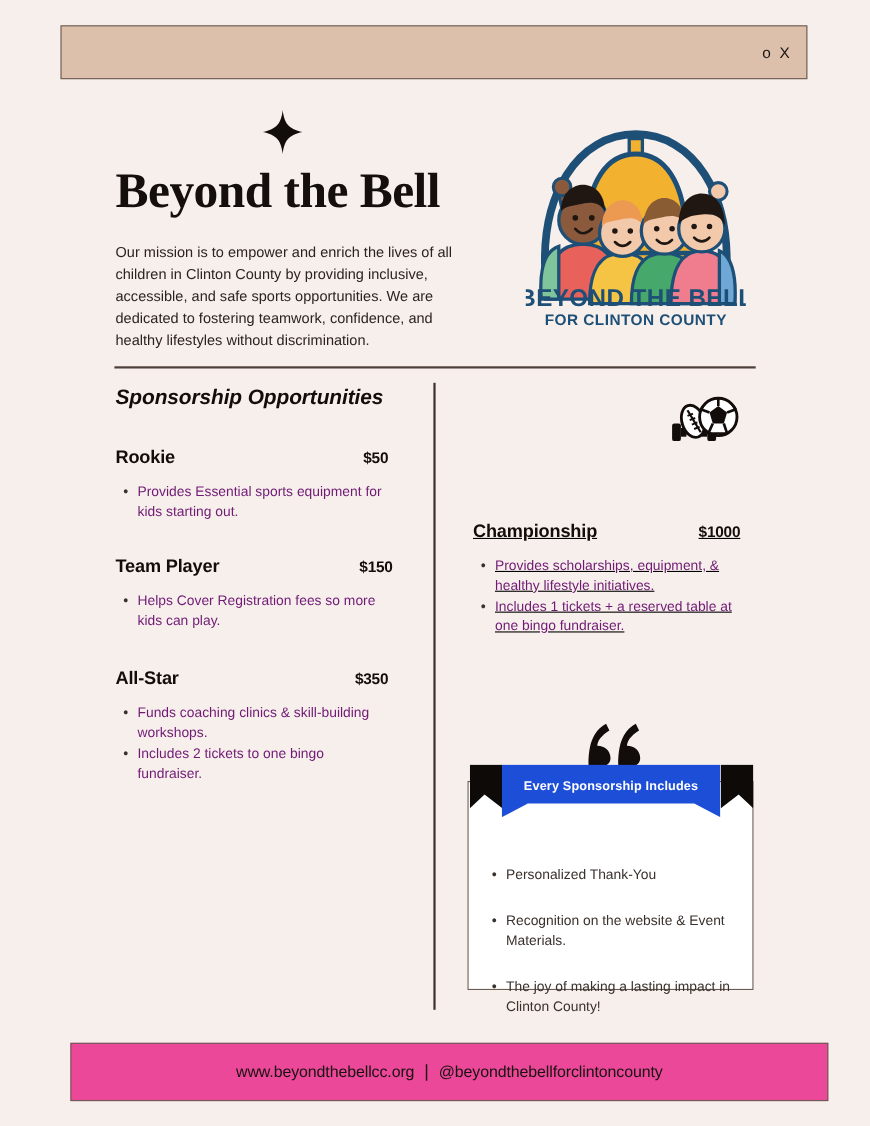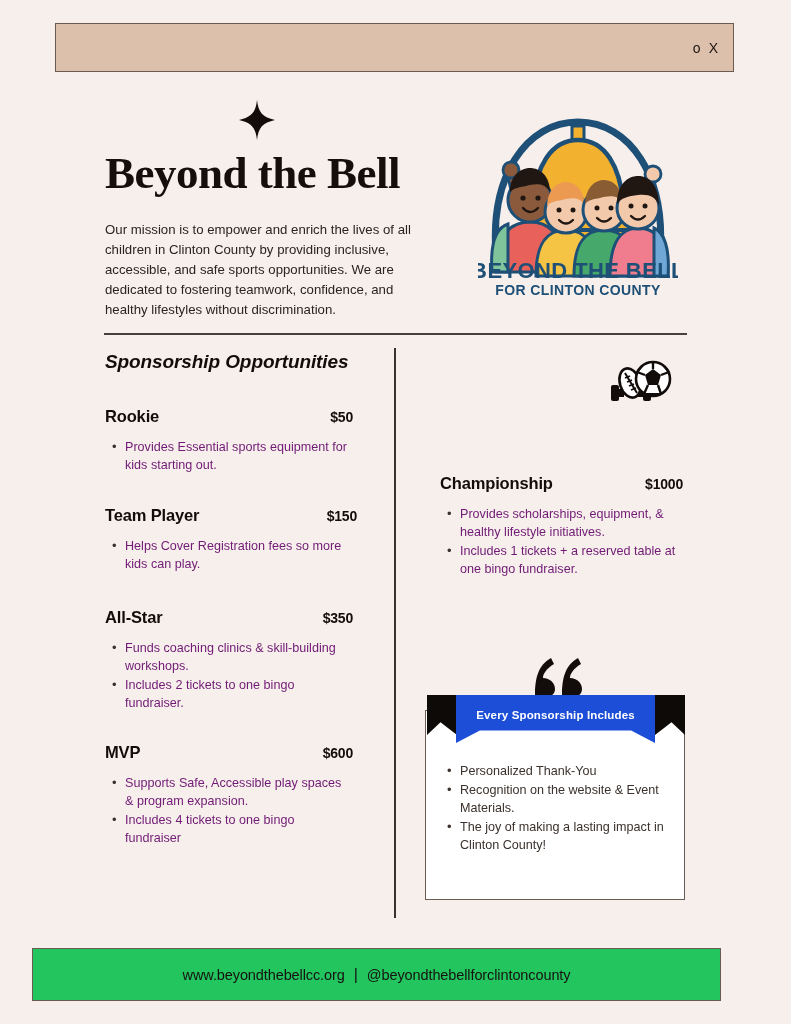--- a/index.html
+++ b/index.html
@@ -165,21 +165,21 @@
     left: -13px;
     top: -1px;
     font-size: 13px;
     color: #3a312c;
   }
 
   .tier-rookie { left: 105px; top: 407px; width: 248px; }
   .tier-teamplayer { left: 105px; top: 506px; width: 252px; }
   .tier-allstar { left: 105px; top: 608px; width: 248px; }
   .tier-mvp { left: 105px; top: 743px; width: 248px; }
-  .tier-champ { left: 440px; top: 474px; width: 243px; }
+  .tier-champ { left: 430px; top: 474px; width: 243px; text-decoration: underline; }
   .tier-champ .tier-name { font-size: 16.5px; }
 
   
   .quote-mark {
     position: absolute;
     left: 532px;
     top: 657px;
     width: 52px;
     height: 40px;
   }
@@ -201,20 +201,21 @@
     width: 230px;
     padding-left: 16px;
     list-style: none;
   }
   .includes-list li {
     position: relative;
     font-size: 12.6px;
     line-height: 1.42;
     color: #3a312c;
     margin-bottom: 1px;
+    margin-top: 24px;
   }
   .includes-list li::before {
     content: "•";
     position: absolute;
     left: -13px;
     top: -1px;
     font-size: 13px;
     color: #3a312c;
   }
 
@@ -250,25 +251,25 @@
     text-align: center;
     line-height: 1.28;
     letter-spacing: 0.15px;
     margin-top: -7px;
     padding: 0 10px;
   }
 
   
   .footer-bar {
     position: absolute;
-    left: 32px;
+    left: 64px;
     top: 948px;
     width: 689px;
     height: 53px;
-    background: #22c55e;
+    background: #ec4899;
     border: 1px solid #6b5c53;
     display: flex;
     align-items: center;
     justify-content: center;
   }
   .footer-text {
     font-size: 14.5px;
     color: #171110;
     letter-spacing: -0.1px;
   }
@@ -399,30 +400,20 @@
     <div class="tier-head">
       <span class="tier-name">All-Star</span>
       <span class="tier-price">$350</span>
     </div>
     <ul class="tier-list">
       <li>Funds coaching clinics &amp; skill-building workshops.</li>
       <li>Includes 2 tickets to one bingo fundraiser.</li>
     </ul>
   </div>
 
-  <div class="tier tier-mvp">
-    <div class="tier-head">
-      <span class="tier-name">MVP</span>
-      <span class="tier-price">$600</span>
-    </div>
-    <ul class="tier-list">
-      <li>Supports Safe, Accessible play spaces &amp; program expansion.</li>
-      <li>Includes 4 tickets to one bingo fundraiser</li>
-    </ul>
-  </div>
 
   <div class="tier tier-champ">
     <div class="tier-head">
       <span class="tier-name">Championship</span>
       <span class="tier-price">$1000</span>
     </div>
     <ul class="tier-list">
       <li>Provides scholarships, equipment, &amp; healthy lifestyle initiatives.</li>
       <li>Includes 1 tickets + a reserved table at one bingo fundraiser.</li>
     </ul>

